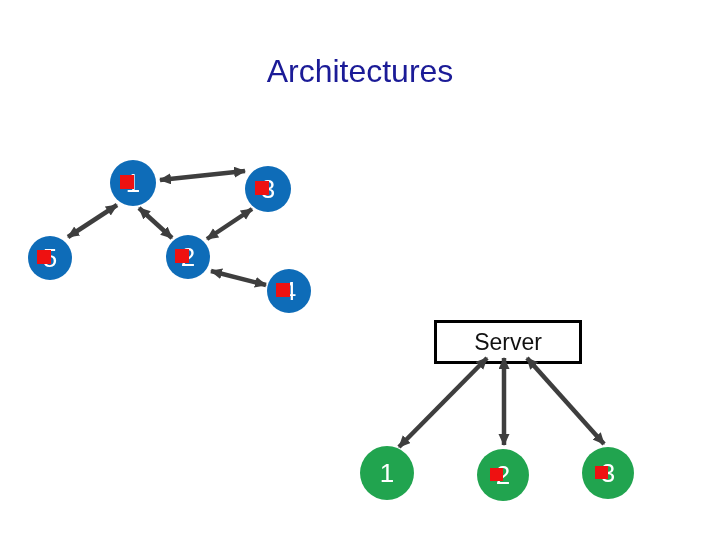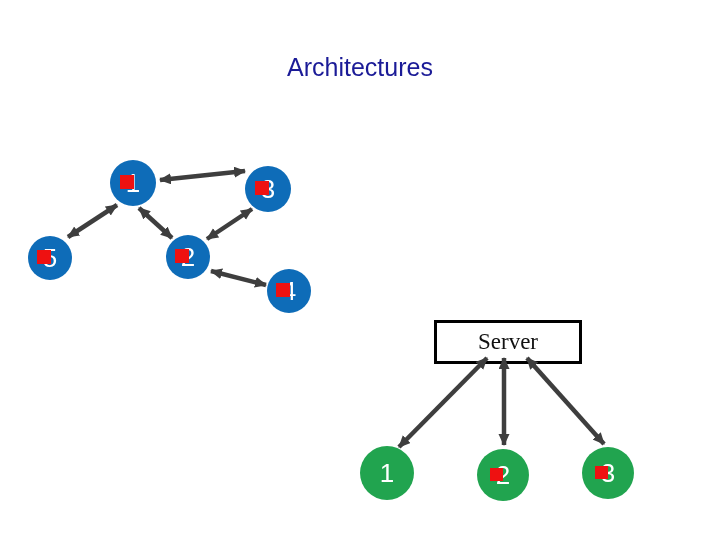--- a/index.html
+++ b/index.html
@@ -10,21 +10,21 @@
     background: var(--background, #ffffff);
     font-family: "Liberation Sans", sans-serif;
     overflow: hidden;
   }
   .title {
     position: absolute;
     top: 53px;
     left: 0;
     width: 100%;
     text-align: center;
-    font-size: 25px;
+    font-size: 32px;
     letter-spacing: 0px;
     color: var(--title-text, #1b1b97);
   }
   #nodes-layer { position: absolute; inset: 0; }
   .node {
     position: absolute;
     border-radius: 50%;
     display: flex;
     align-items: center;
     justify-content: center;
@@ -97,21 +97,21 @@
       <div class="node client" style="left: 477px; top: 449px; height: 52px; width: 52px;">
         <span class="num">2</span>
         <div class="red-marker" style="height: 13px; width: 13px; left: 13px; top: 19px;"></div>
       </div>
       <div class="node client" style="left: 582px; top: 447px; height: 52px; width: 52px;">
         <span class="num">3</span>
         <div class="red-marker" style="height: 13px; width: 13px; left: 13px; top: 19px;"></div>
       </div>
     </div>
 
-  <div class="server-box" id="server-box" style="left: 434px; top: 320px; width: 148px; height: 44px; font-family: Liberation Serif, serif;">
+  <div class="server-box" id="server-box" style="left: 434px; top: 320px; width: 148px; height: 44px;">
     <span>Server</span>
   </div>
 
   <svg id="arrows" width="720" height="540" viewBox="0 0 720 540">
     <defs>
       <marker id="ah-end" orient="auto" markerUnits="userSpaceOnUse" markerWidth="14" markerHeight="12" refX="11" refY="5.5">
         <path d="M0,0 L12,5.5 L0,11 z"></path>
       </marker>
       <marker id="ah-start" orient="auto-start-reverse" markerUnits="userSpaceOnUse" markerWidth="14" markerHeight="12" refX="11" refY="5.5">
         <path d="M0,0 L12,5.5 L0,11 z"></path>

